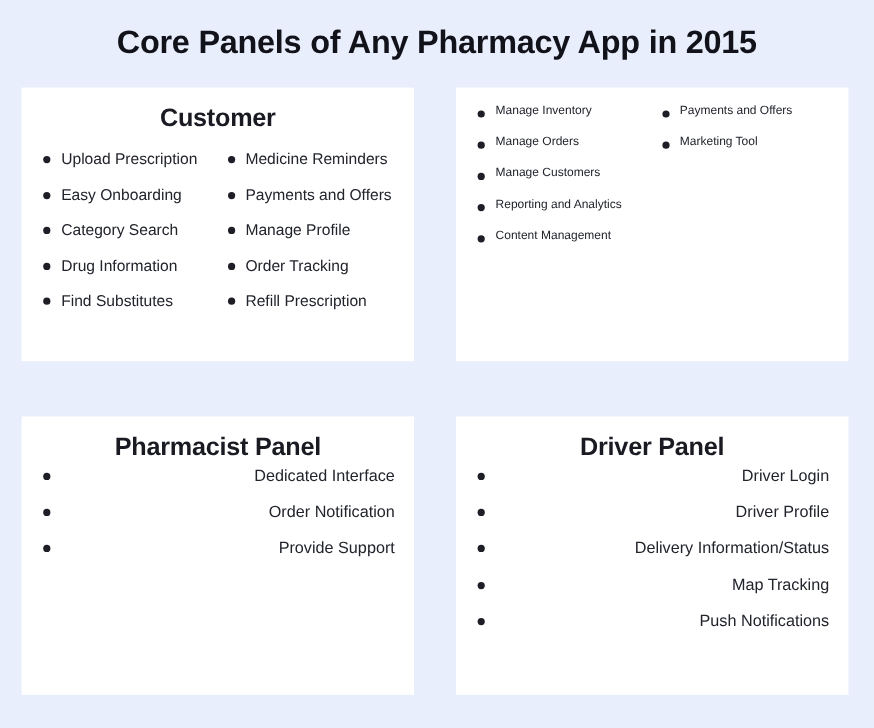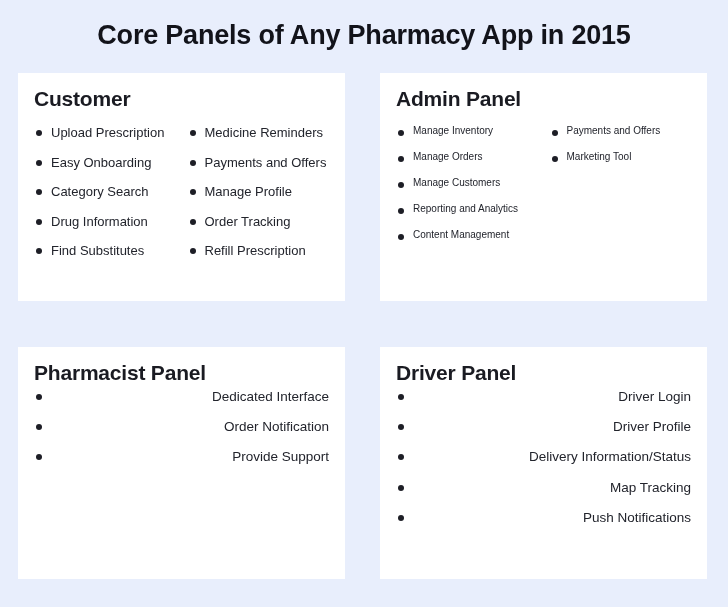--- a/index.html
+++ b/index.html
@@ -37,21 +37,21 @@
     padding: 0 18px;
     box-sizing: border-box;
   }
   .card {
     background: #ffffff;
     box-sizing: border-box;
     padding: 14px 16px 10px 16px;
     overflow: hidden;
   }
   .card-title {
-    text-align: left;
+    text-align: center;
     font-size: 21px;
     font-weight: bold;
     color: #1a1b22;
     margin: 0 0 14px 0;
     letter-spacing: -0.2px;
   }
   .cols {
     display: flex;
     gap: 12px;
   }
@@ -119,21 +119,20 @@
             <li>Payments and Offers</li>
             <li>Manage Profile</li>
             <li>Order Tracking</li>
             <li>Refill Prescription</li>
           </ul>
         </div>
       </div>
     </div>
 
     <div class="card admin">
-      <div class="card-title">Admin Panel</div>
       <div class="cols">
         <div class="col">
           <ul class="items">
             <li>Manage Inventory</li>
             <li>Manage Orders</li>
             <li>Manage Customers</li>
             <li>Reporting and Analytics</li>
             <li>Content Management</li>
           </ul>
         </div>

